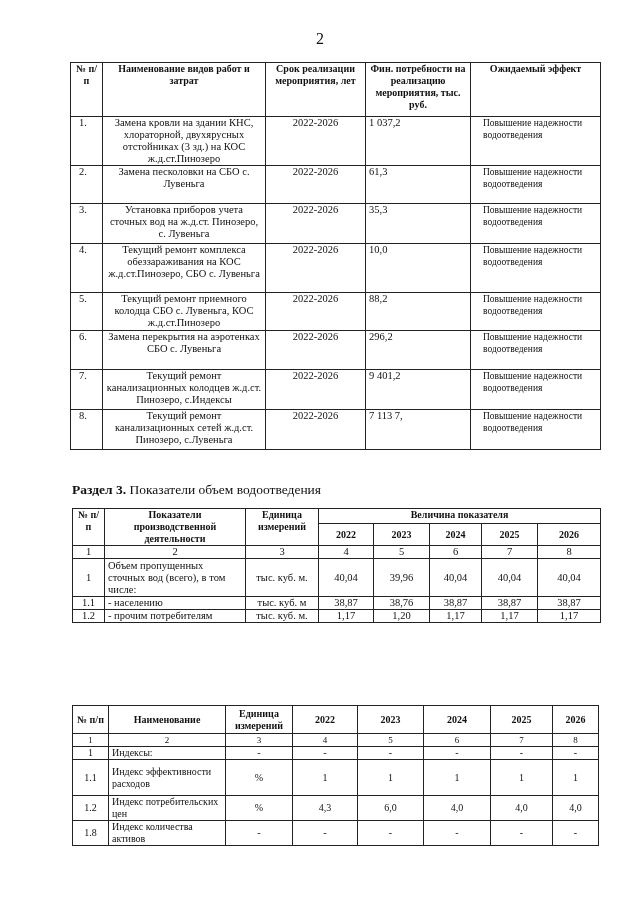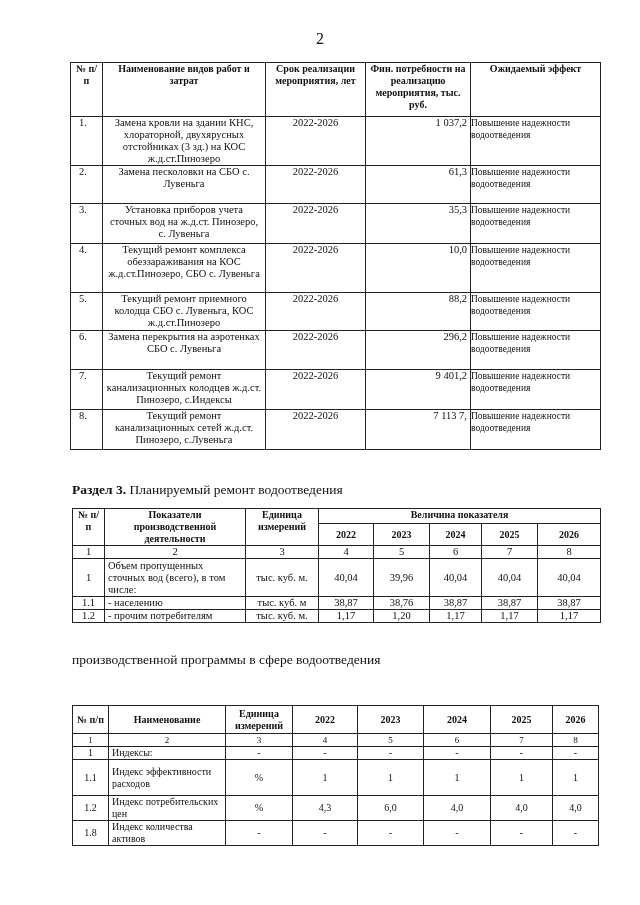--- a/index.html
+++ b/index.html
@@ -7,22 +7,22 @@
          font-family: "Liberation Serif", "DejaVu Serif", serif; color: #111; }
   .page-num { position: absolute; top: 30px; left: 0; width: 640px; text-align: center; font-size: 16px; }
   table { border-collapse: collapse; position: absolute; table-layout: fixed; }
   td, th { border: 1px solid #222; padding: 0 3px; vertical-align: top; line-height: 12px; }
   th { font-weight: bold; text-align: center; }
   .t1 { left: 70px; top: 62px; width: 530px; font-size: 10.5px; }
   .t1 th { font-size: 10px; height: 53px; }
   .t1 td.num { text-align: left; padding-left: 8px; }
   .t1 td.name { text-align: center; }
   .t1 td.term { text-align: center; }
-  .t1 td.fin { text-align: right; }
-  .t1 td.eff { text-align: left; font-size: 9.5px; padding-left: 0; }
+  .t1 td.fin { text-align: left; }
+  .t1 td.eff { text-align: left; font-size: 9.5px; padding-left: 12px; }
   .section { position: absolute; font-size: 13.5px; }
   .section b { font-weight: bold; }
   .s3 { left: 72px; top: 482px; }
   .s4 { left: 72px; top: 651px; width: 528px; text-align: justify; text-align-last: left; line-height: 17px; }
   .s4 .first { text-align-last: justify; display: block; }
   .t2 { left: 72px; top: 508px; width: 528px; font-size: 10.5px; }
   .t2 th { font-size: 10px; }
   .t2 td { text-align: center; vertical-align: middle; }
   .t2 td.left { text-align: left; }
   .t3 { left: 72px; top: 705px; width: 526px; font-size: 10px; }
@@ -106,21 +106,21 @@
     <td class="name">Текущий ремонт канализационных сетей ж.д.ст. Пинозеро, с.Лувеньга</td>
     <td class="term">2022-2026</td>
     <td class="fin">7 113 7,</td>
     <td class="eff">Повышение надежности водоотведения</td>
   </tr>
 </tbody>
   </table>
 
 <div class="section s3">
   <b>Раздел 3.</b>
-  <span>Планируемый ремонт водоотведения</span>
+  <span>Показатели объем водоотведения</span>
 </div>
 
 <table class="t2">
   <colgroup>
     <col style="width:32px">
       <col style="width:141px">
       <col style="width:73px">
     <col style="width:55px">
       <col style="width:56px">
       <col style="width:52px">
@@ -178,21 +178,20 @@
     <td>1,17</td>
     <td>1,20</td>
     <td>1,17</td>
     <td>1,17</td>
     <td>1,17</td>
   </tr>
 </tbody>
   </table>
 
 <div class="section s4">
-  <span>производственной программы в сфере водоотведения</span>
 </div>
 
 <table class="t3">
   <colgroup>
     <col style="width:36px">
       <col style="width:117px">
       <col style="width:67px">
     <col style="width:65px">
       <col style="width:66px">
       <col style="width:67px">

